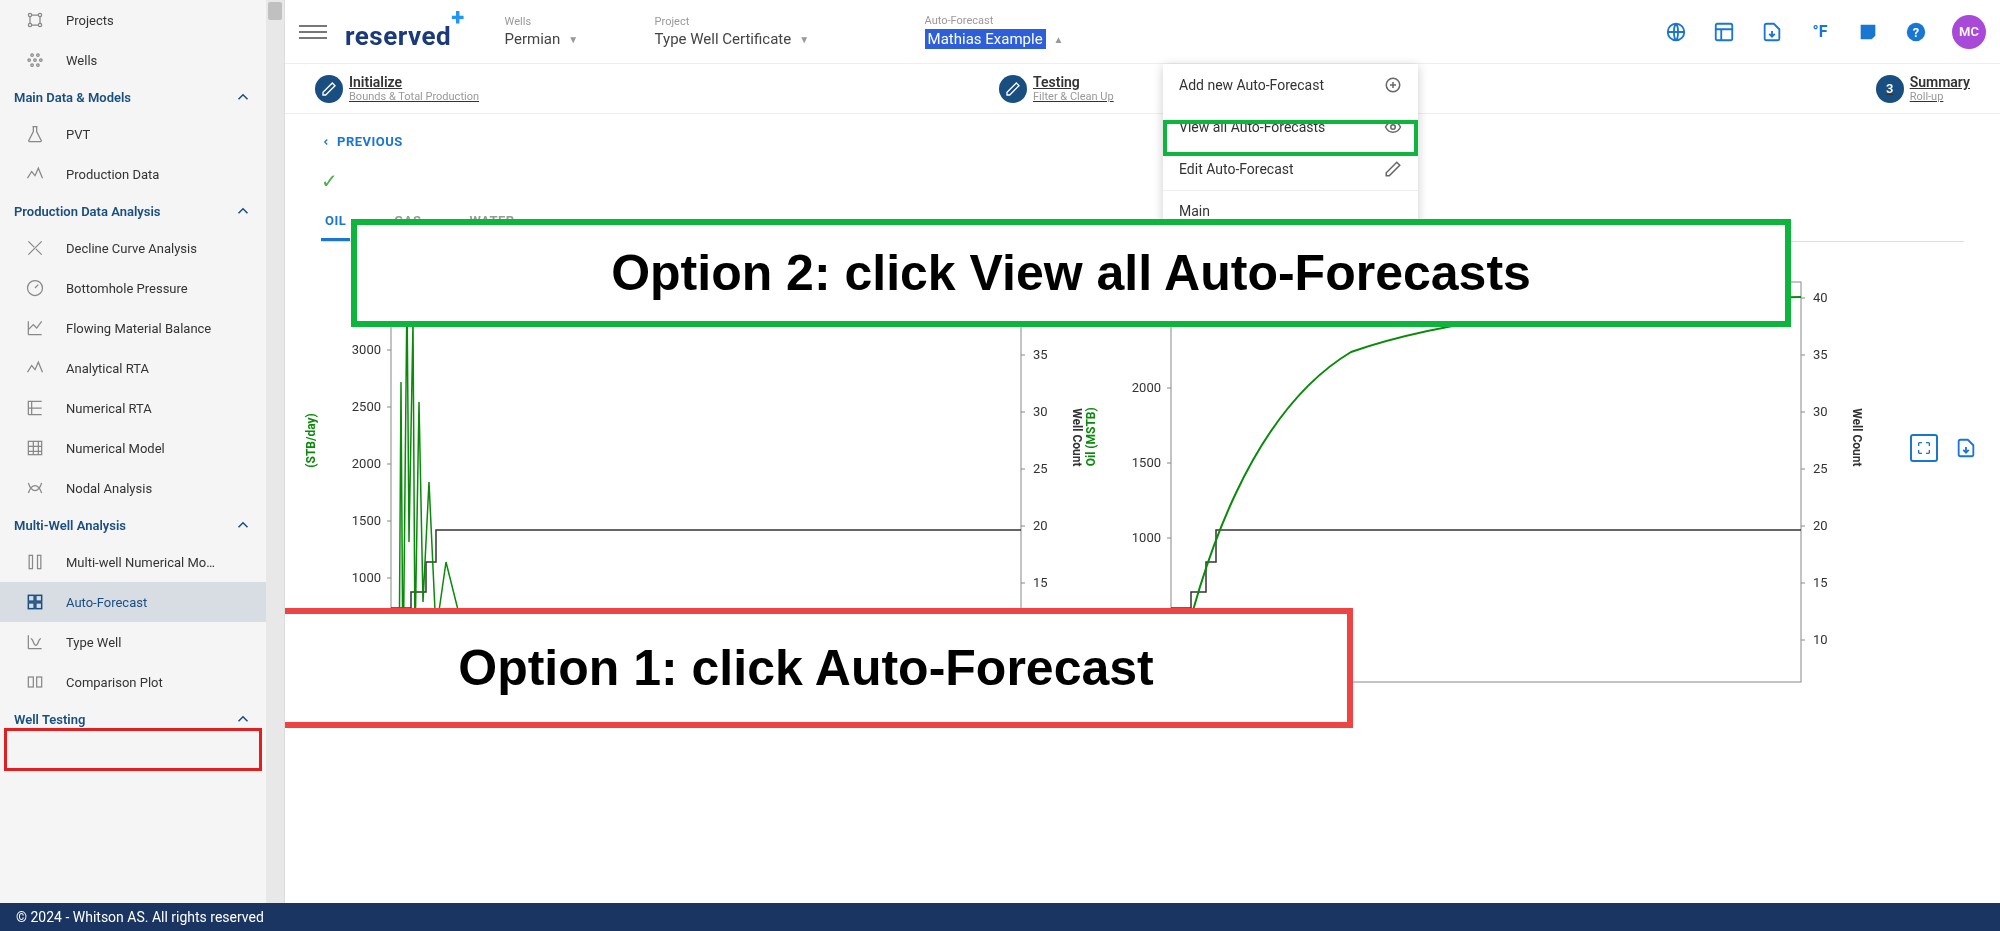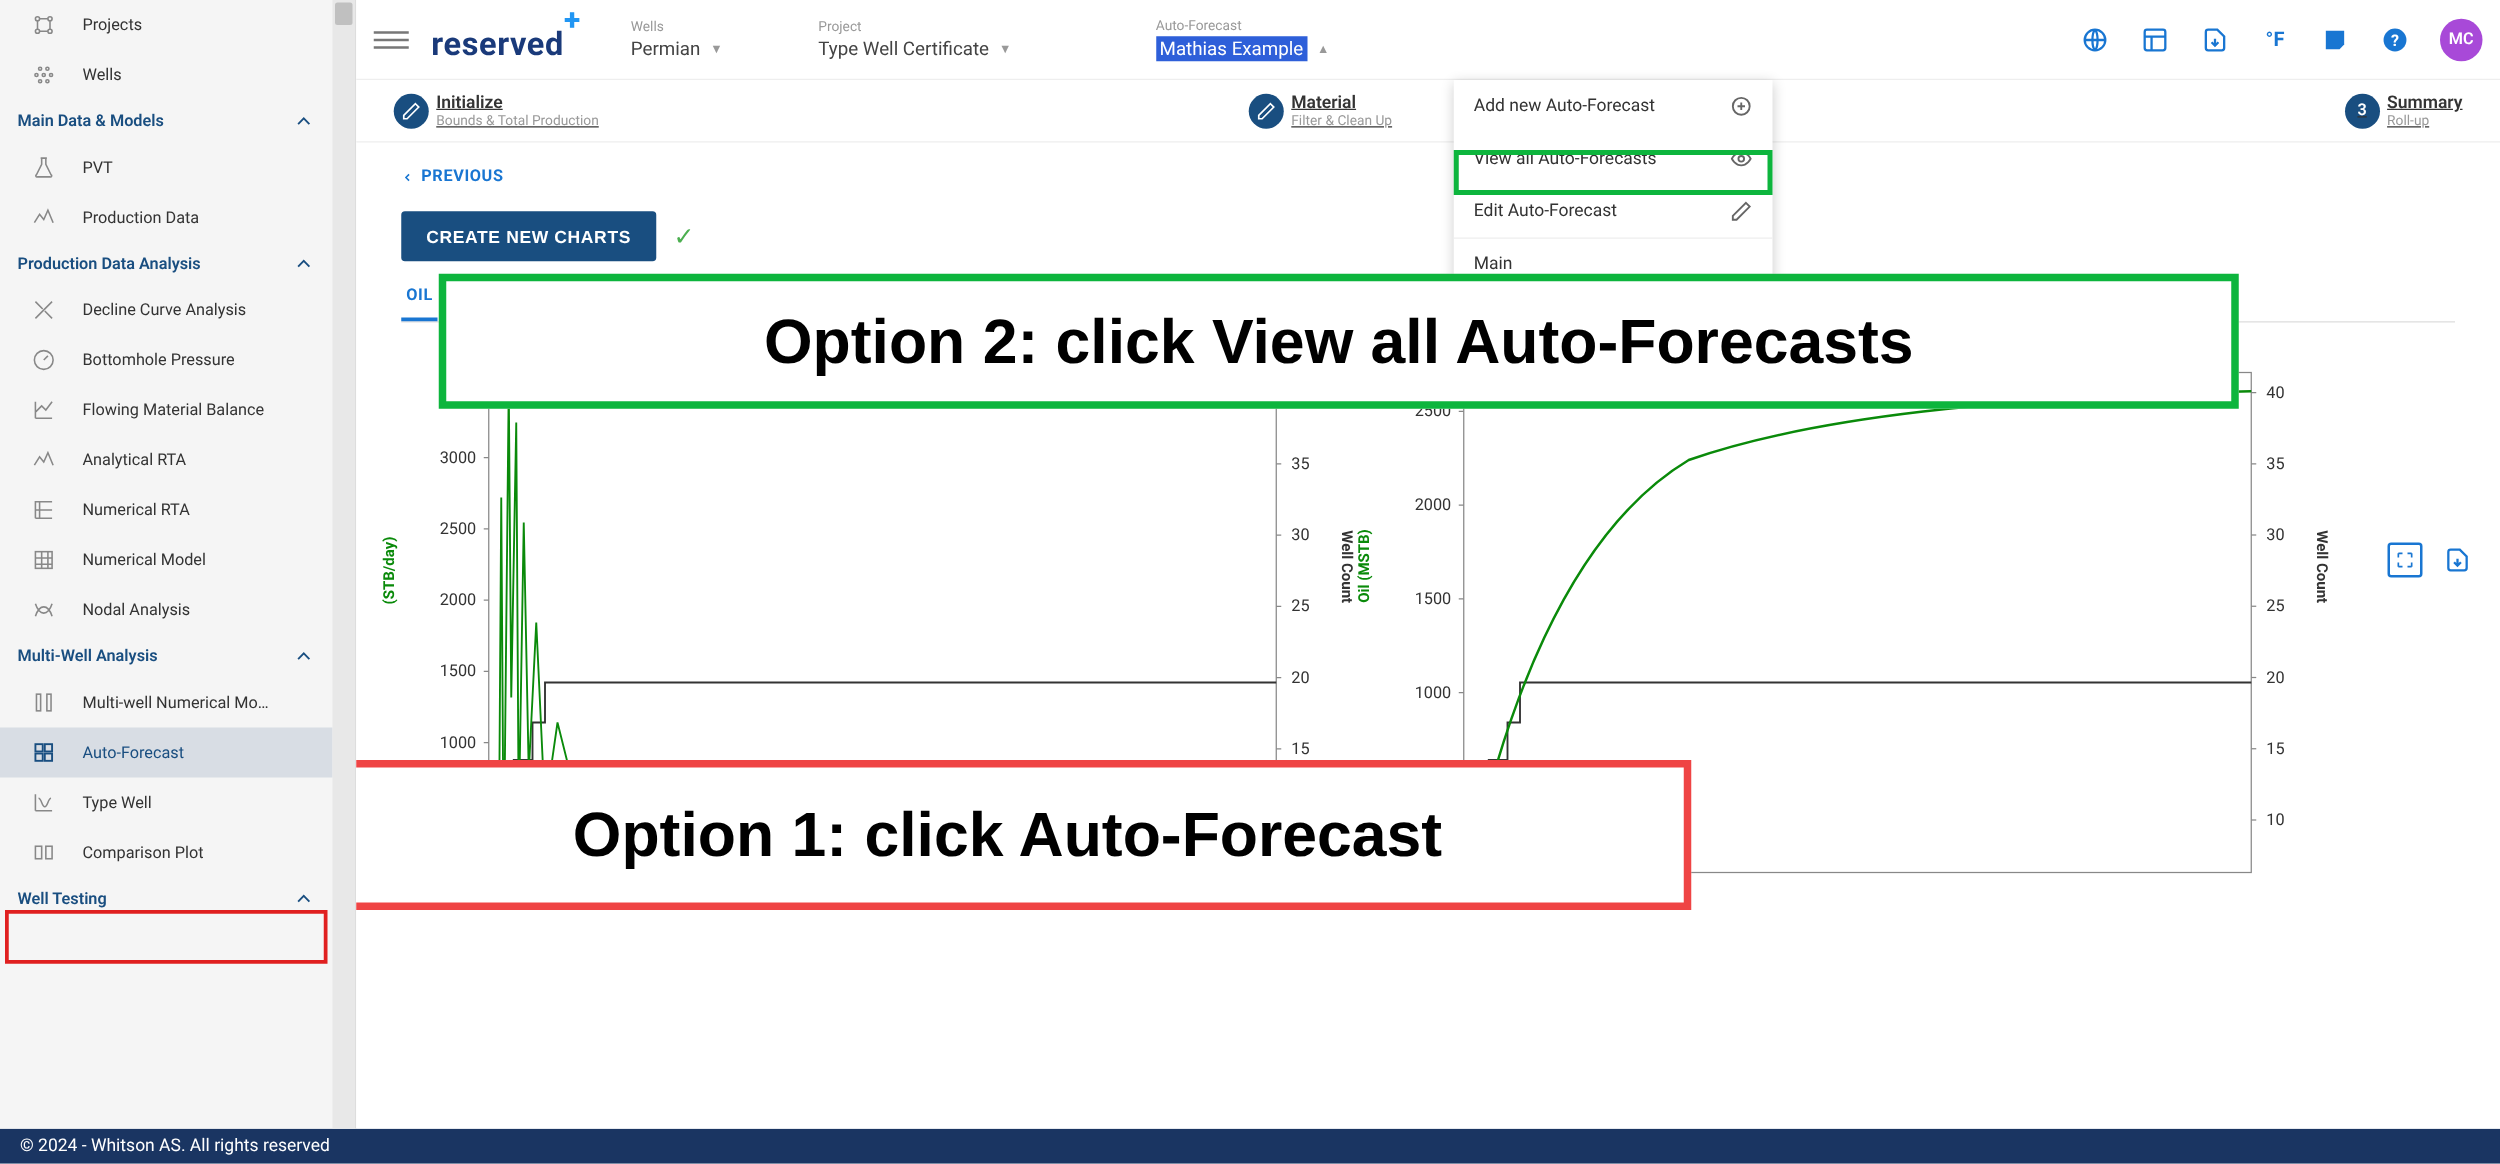--- a/index.html
+++ b/index.html
@@ -356,42 +356,41 @@
               <span class="step-sub">Bounds &amp; Total Production</span>
             </div>
     </div>
     <div class="step" style="margin-left:500px">
       <div class="step-circ edit">
               <svg viewBox="0 0 24 24" width="16" height="16" fill="none" stroke="#fff" stroke-width="2">
                 <path d="M17 3l4 4L7 21H3v-4L17 3z"></path>
               </svg>
             </div>
       <div class="step-text">
-              <span class="step-title">Material</span>
+              <span class="step-title">Testing</span>
               <span class="step-sub">Filter &amp; Clean Up</span>
             </div>
     </div>
     <div class="step right">
       <div class="step-circ num">3</div>
       <div class="step-text">
               <span class="step-title">Summary</span>
               <span class="step-sub">Roll-up</span>
             </div>
     </div>
   </div>
 
   <div class="page-body">
     <div class="prev-link">
       <svg width="10" height="14" viewBox="0 0 24 24" fill="none" stroke="currentColor" stroke-width="3">
               <path d="M15 6l-6 6 6 6"></path>
             </svg>
       <span>PREVIOUS</span>
     </div>
     <div class="create-row">
-      <button class="btn-primary">CREATE NEW CHARTS</button>
       <span class="check">✓</span>
     </div>
     <div class="tabs">
       <div class="tab active">OIL</div>
       <div class="tab">GAS</div>
       <div class="tab">WATER</div>
     </div>
 
     <div class="chart-icons">
       <div class="ci">

